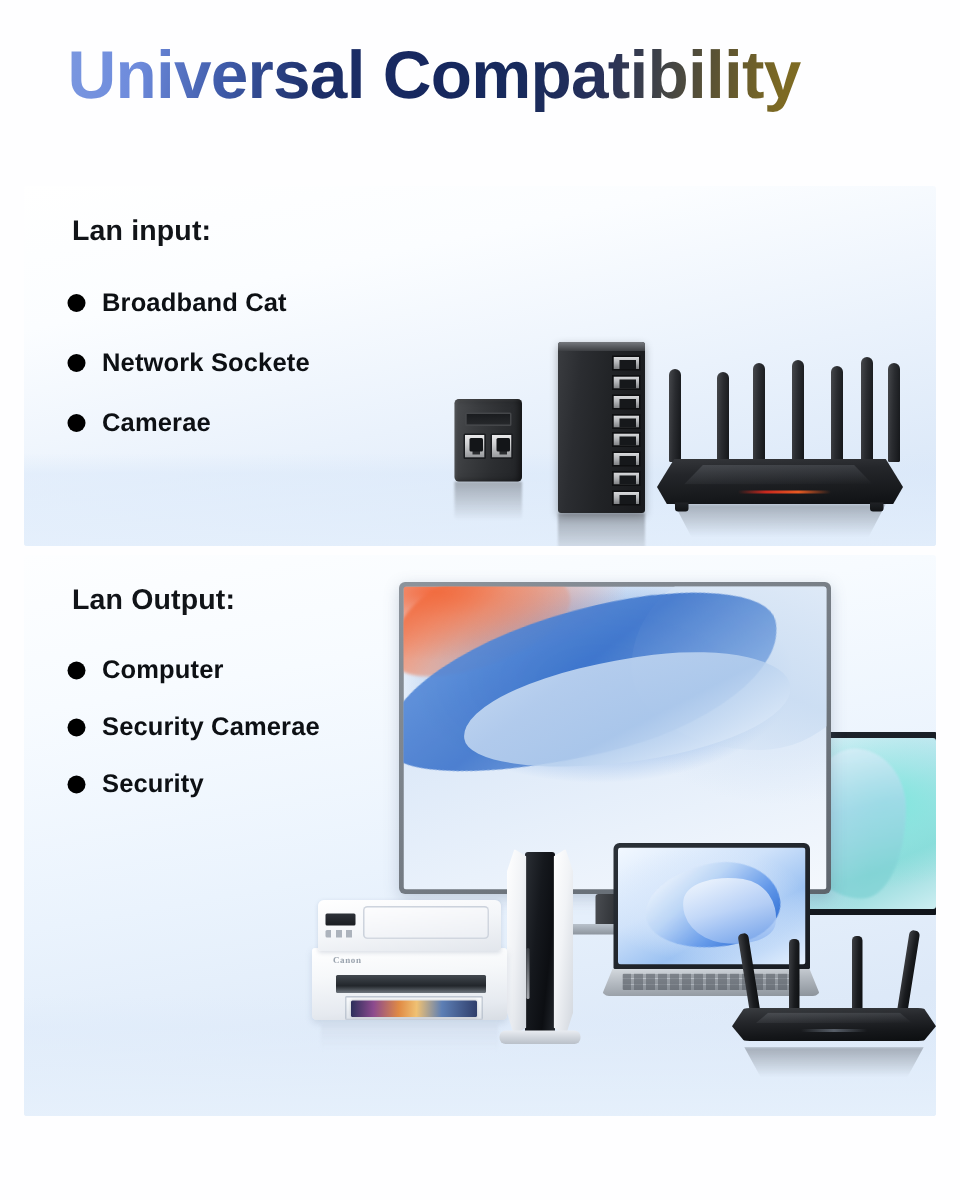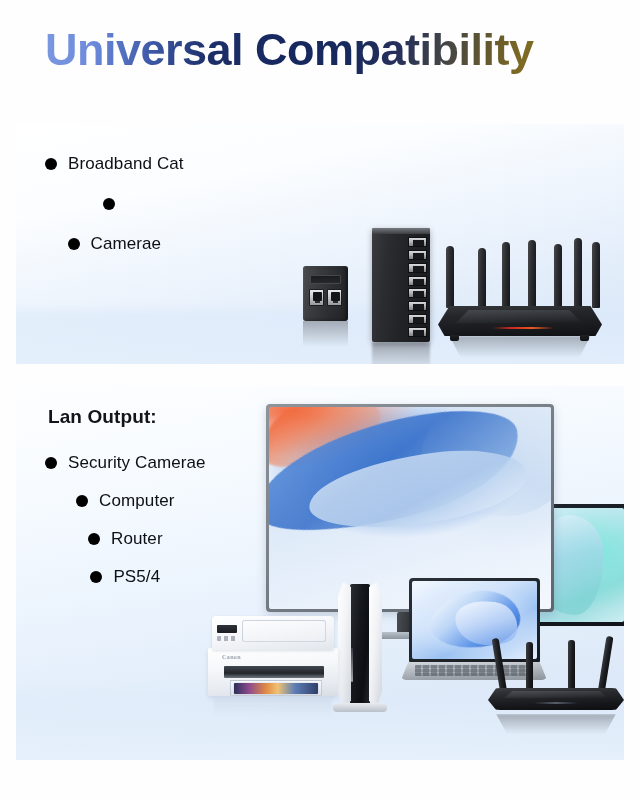--- a/index.html
+++ b/index.html
@@ -40,36 +40,35 @@
   .panel {
     position: absolute;
     overflow: hidden;
     border-radius: 2px;
   }
   #panel-lan-input {
     left: 16px; top: 124px; width: 608px; height: 240px;
     background: linear-gradient(168deg,#ffffff 0%, #fbfdff 26%, #eaf2fc 58%, #dbe8f8 88%, #d6e5f7 100%);
   }
   #panel-lan-output {
-    left: 16px; top: 386px; width: 608px; height: 374px;
+    left: 16px; top: 370px; width: 608px; height: 374px;
     background: linear-gradient(170deg,#fdfeff 0%, #f7fbff 22%, #eaf3fd 52%, #dde9f8 82%, #d9e7f8 100%);
   }
 
   
   .text-col { position: absolute; left: 29px; top: 20px; z-index: 6; }
   .panel-heading {
     font-size: 19px; font-weight: bold; color: #111418;
     letter-spacing: 0.1px; margin-bottom: 16px; padding-left: 3px;
   }
   .bullet-list { list-style: none; }
   .bullet-item {
     display: flex; align-items: center;
-    font-size: 17px; font-weight: normal; color: #0d1014;
+    font-size: 17px; font-weight: bold; color: #0d1014;
     letter-spacing: 0.1px;
-    justify-content: center;
   }
   #panel-lan-input .bullet-item { height: 40px; }
   #panel-lan-output .bullet-item { height: 38px; }
   .bullet-dot {
     width: 12px; height: 12px; border-radius: 50%;
     background: #000000; flex: none; margin-right: 11px;
   }
 
   
   .stage1 { position: absolute; left: 0; top: 0; width: 608px; height: 240px; }
@@ -469,27 +468,29 @@
         <div class="r7-body"></div>
         <div class="r7-facet"></div>
         <div class="r7-stripe"></div>
         <div class="r7-foot" style="left:16px;"></div>
         <div class="r7-foot" style="left:146px;"></div>
       </div>
       <div class="r7-refl"></div>
     </div>
 
     <div class="text-col">
+      <div class="panel-heading">Lan input:</div>
       <ul class="bullet-list">
         <li class="bullet-item">
           <span class="bullet-dot"></span>
           <span>Broadband Cat</span>
         </li>
         <li class="bullet-item">
           <span class="bullet-dot"></span>
+          <span>Network Sockete</span>
         </li>
         <li class="bullet-item">
           <span class="bullet-dot"></span>
           <span>Camerae</span>
         </li>
       </ul>
     </div>
   </section>
 
   <section class="panel" id="panel-lan-output">
@@ -558,31 +559,27 @@
         <div class="r4-leds"></div>
       </div>
       <div class="r4-refl"></div>
     </div>
 
     <div class="text-col">
       <div class="panel-heading">Lan Output:</div>
       <ul class="bullet-list">
         <li class="bullet-item">
           <span class="bullet-dot"></span>
+          <span>Computer</span>
+        </li>
+        <li class="bullet-item">
+          <span class="bullet-dot"></span>
           <span>Security Camerae</span>
         </li>
         <li class="bullet-item">
           <span class="bullet-dot"></span>
-          <span>Computer</span>
-        </li>
-        <li class="bullet-item">
-          <span class="bullet-dot"></span>
-          <span>Router</span>
-        </li>
-        <li class="bullet-item">
-          <span class="bullet-dot"></span>
-          <span>PS5/4</span>
+          <span>Security</span>
         </li>
       </ul>
     </div>
   </section>
 
 </div>
 
 </body></html>

